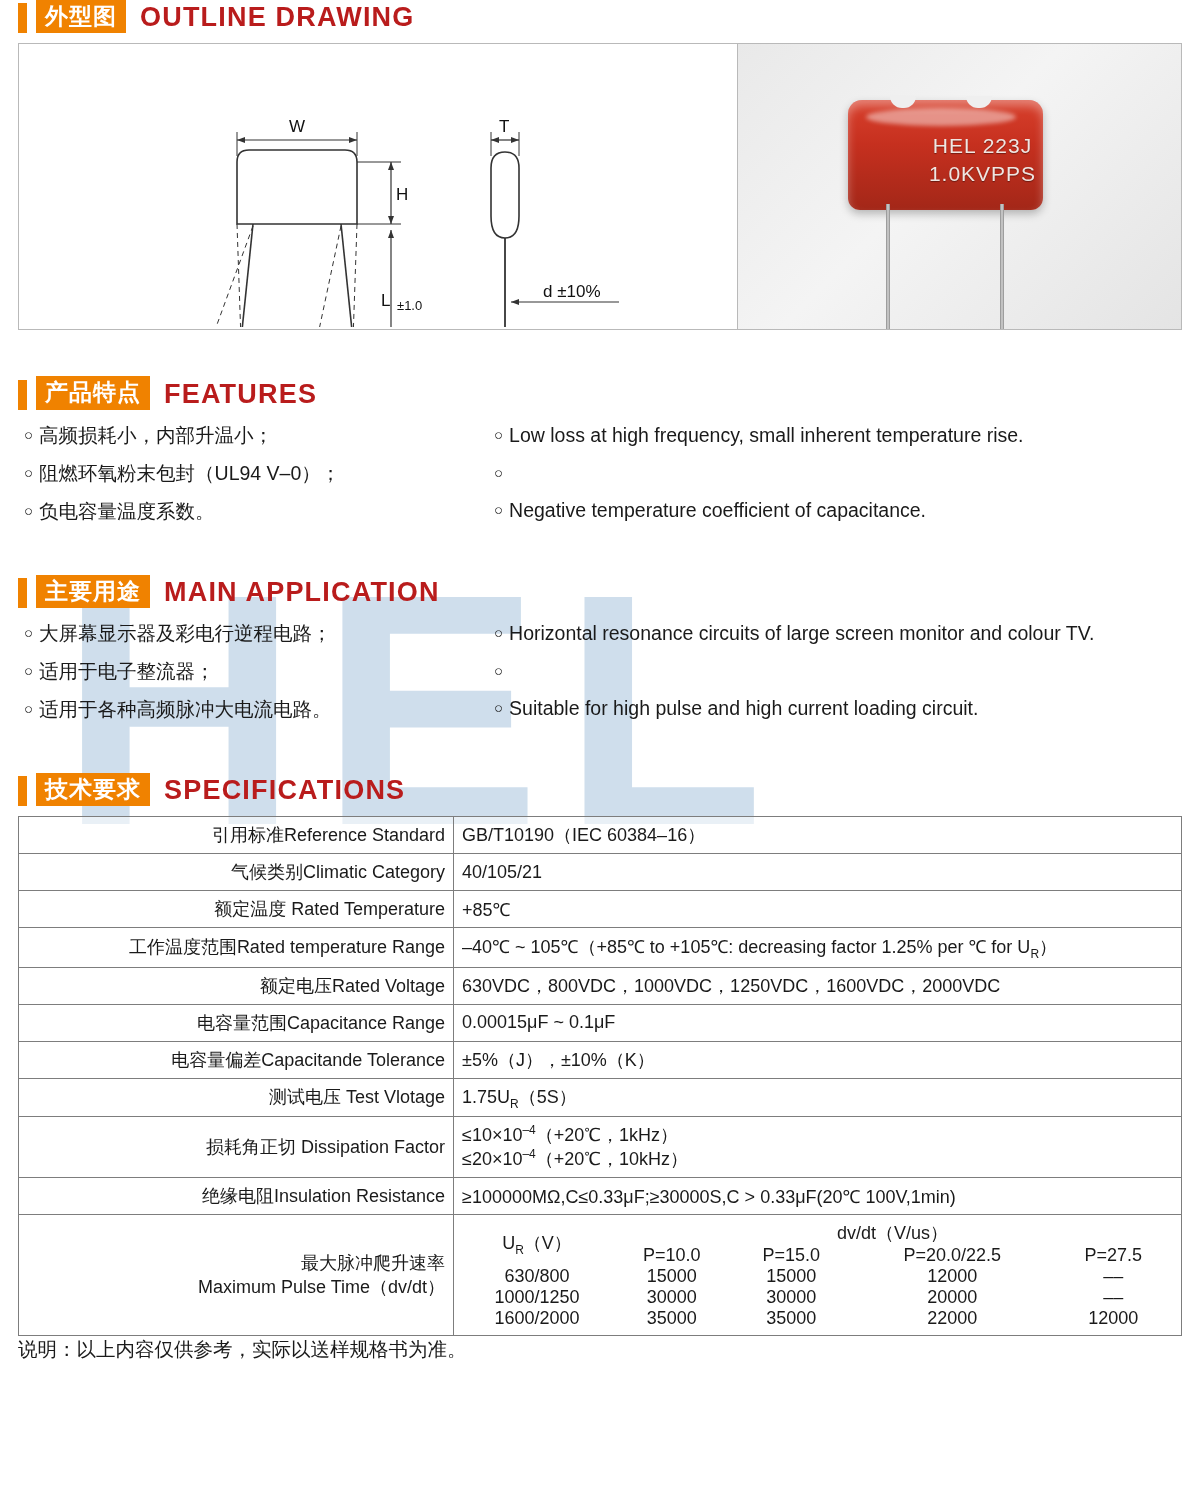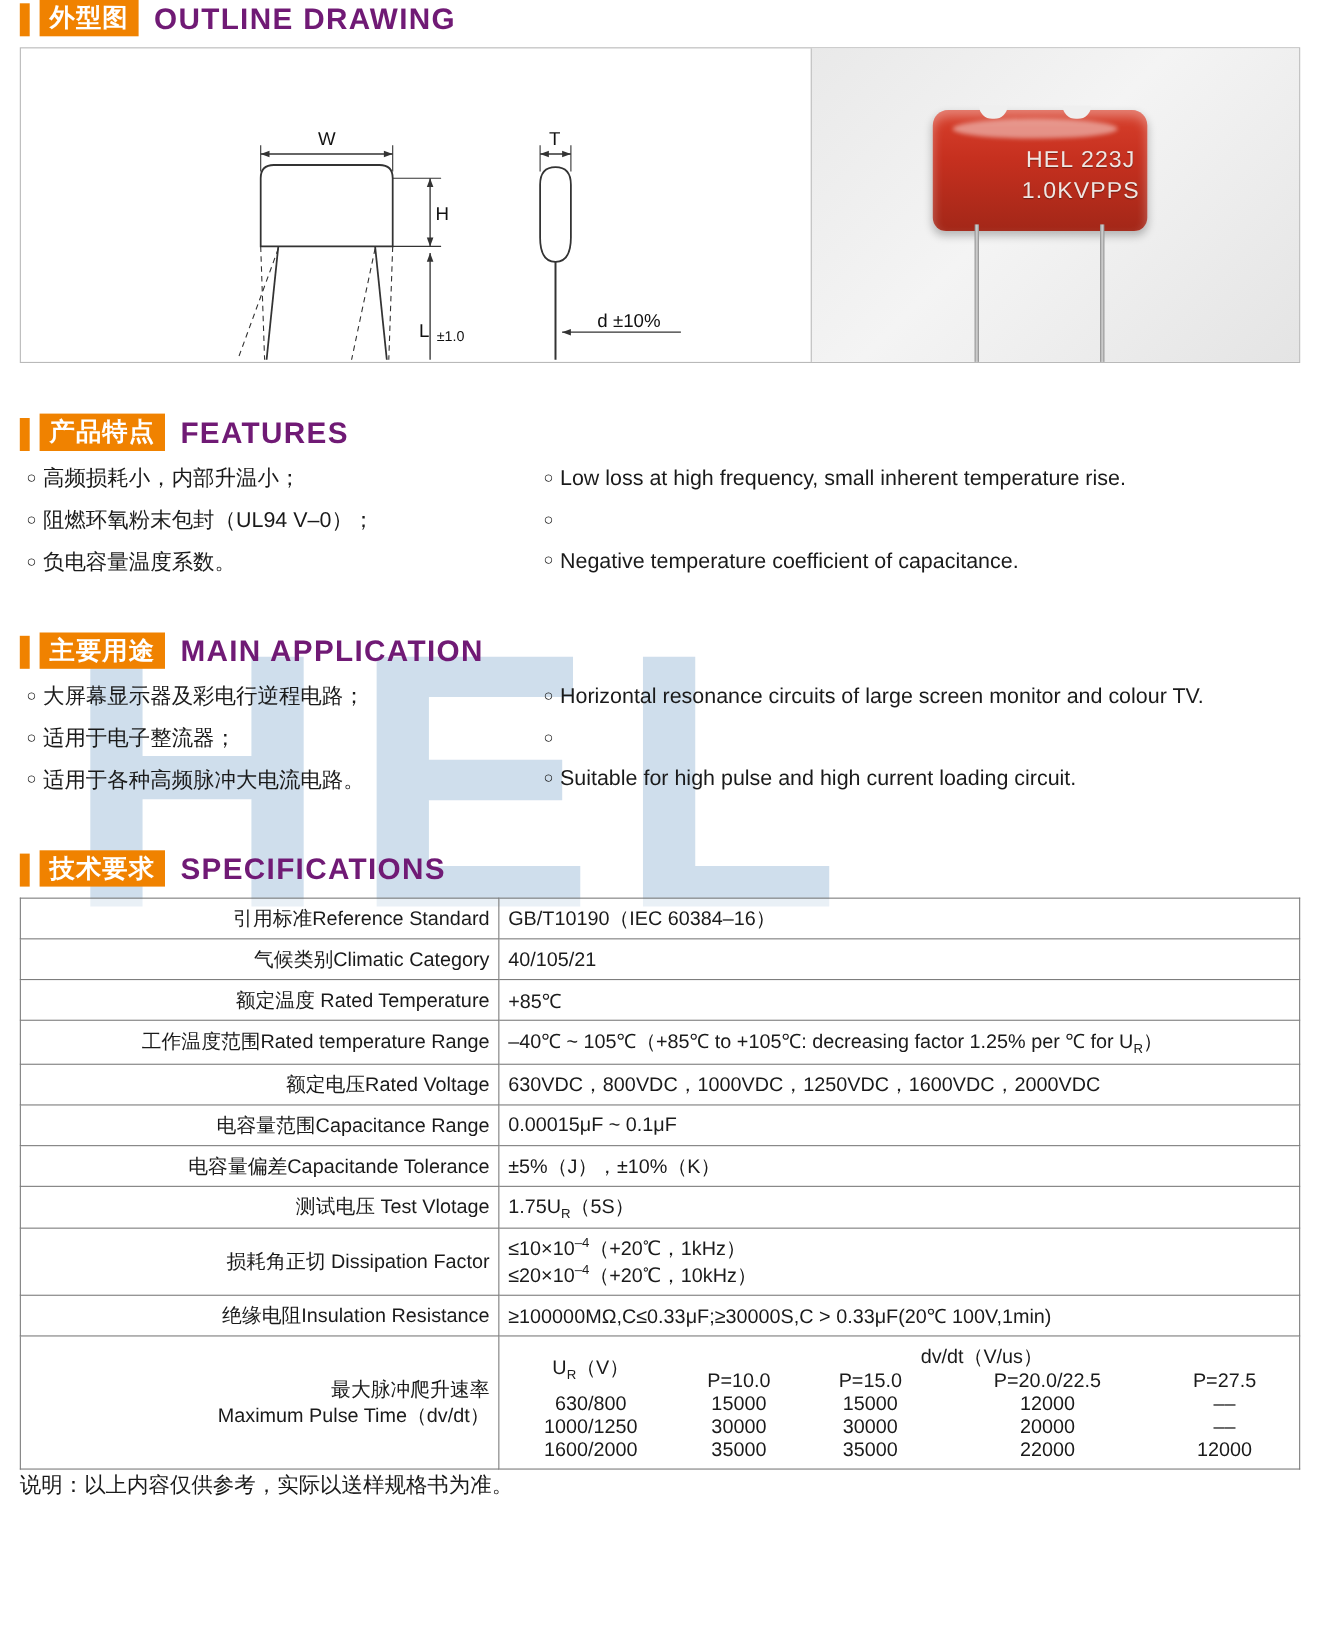--- a/index.html
+++ b/index.html
@@ -53,21 +53,21 @@
   .sec-cn {
     background: #f08200;
     color: #ffffff;
     font-size: 23px;
     font-weight: bold;
     padding: 3px 9px 4px 9px;
     letter-spacing: 1px;
     line-height: 1.15;
   }
   .sec-en {
-    color: #701a75;
+    color: #b91c1c;
     font-size: 27px;
     font-weight: bold;
     letter-spacing: 1.2px;
     margin-left: 14px;
   }
 
   
   .drawing-box {
     border: 1px solid #b9b9b9;
     height: 285px;

